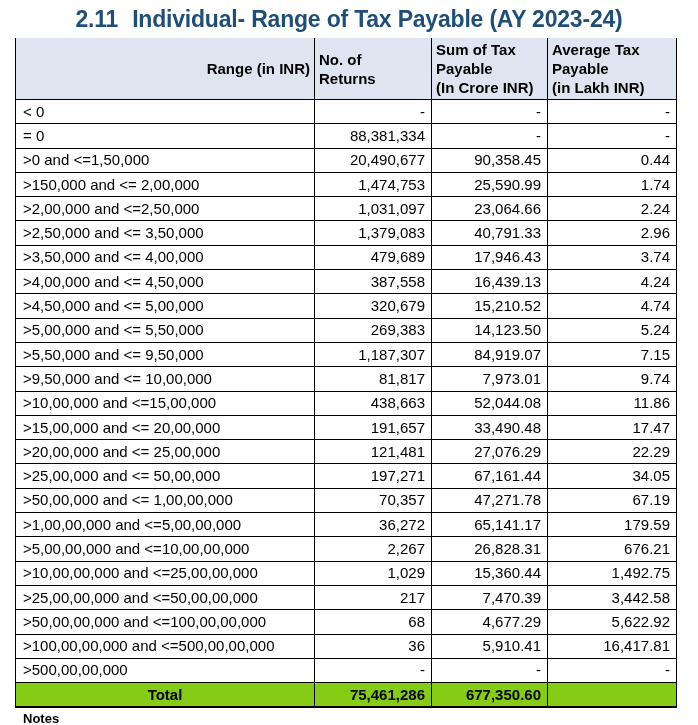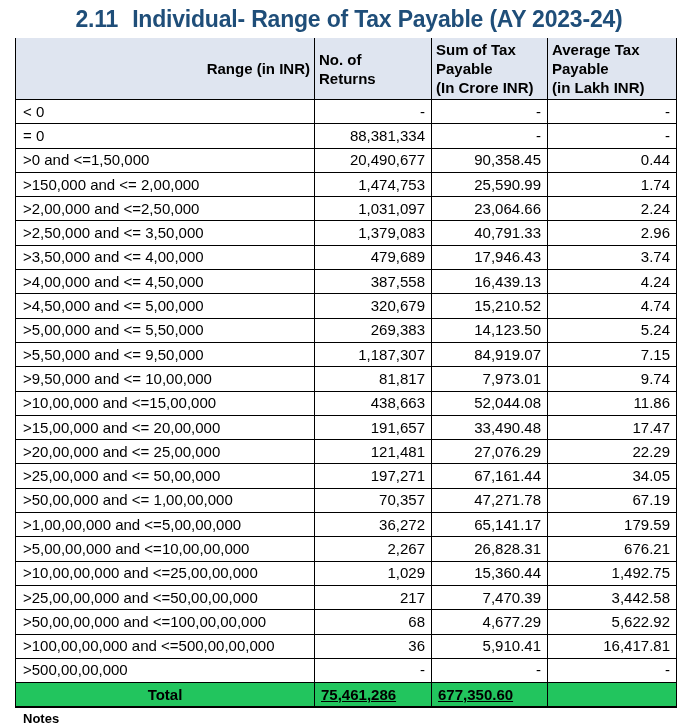--- a/index.html
+++ b/index.html
@@ -60,28 +60,28 @@
     }
     table.tax thead th.first { padding-left: 8px; border-left: 1px solid #000; border-top: none; text-align: right; }
     table.tax thead th { border-top: none; }
     table.tax tbody td {
       height: 23.3px;
       line-height: 22px;
     }
     table.tax tbody td.range { text-align: left; padding-left: 7px; }
     table.tax tbody td.num { text-align: right; }
     table.tax tfoot td {
-      background: #22c55e;
+      background: #84cc16;
       font-weight: bold;
       height: 23px;
       line-height: 22px;
       border-bottom: 2px solid #000;
     }
     table.tax tfoot td.total-label { text-align: center; }
-    table.tax tfoot td.num { text-align: left; text-decoration: underline; }
+    table.tax tfoot td.num { text-align: right; }
     .notes {
       position: absolute;
       left: 23px;
       top: 711px;
       font-size: 13px;
       font-weight: bold;
       text-align: center;
     }
   </style>
 </head>

